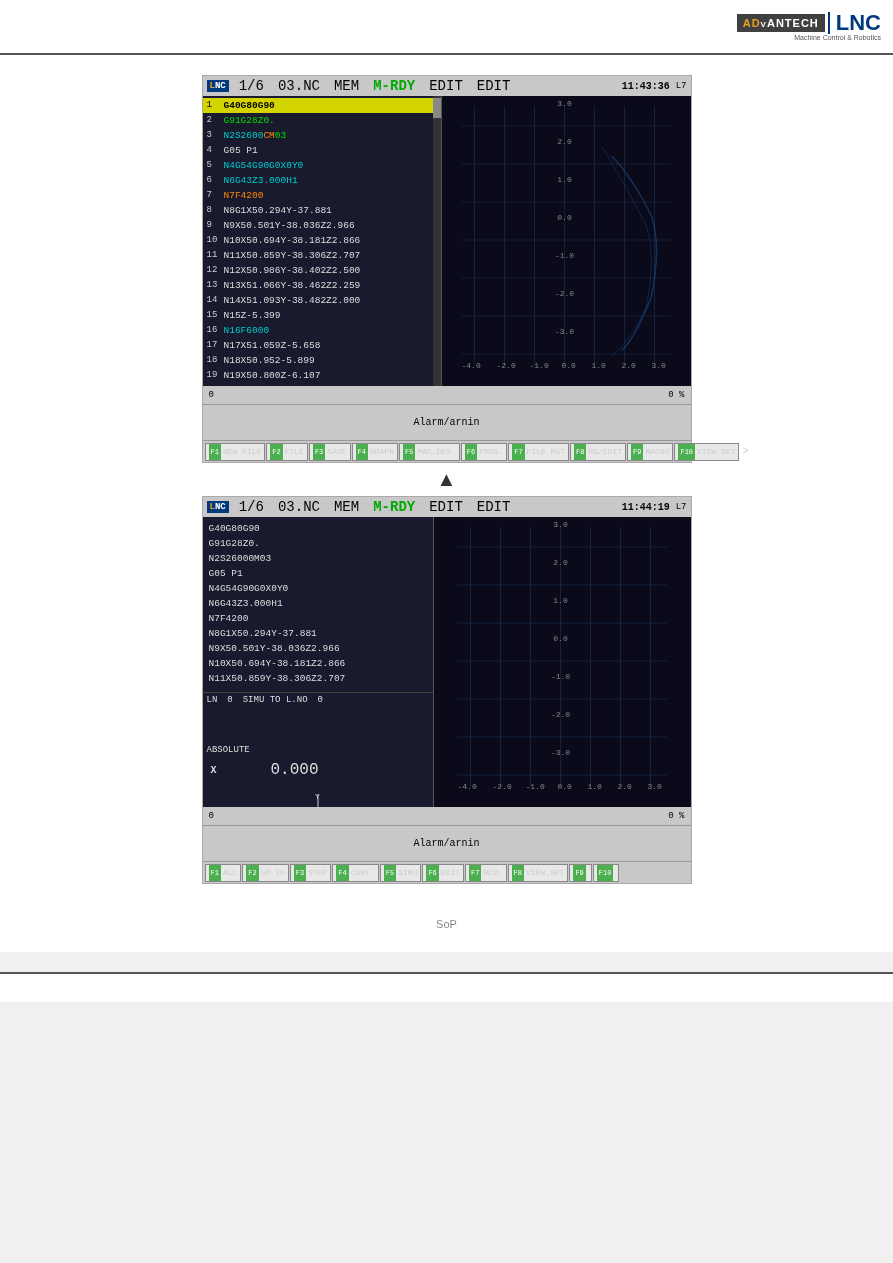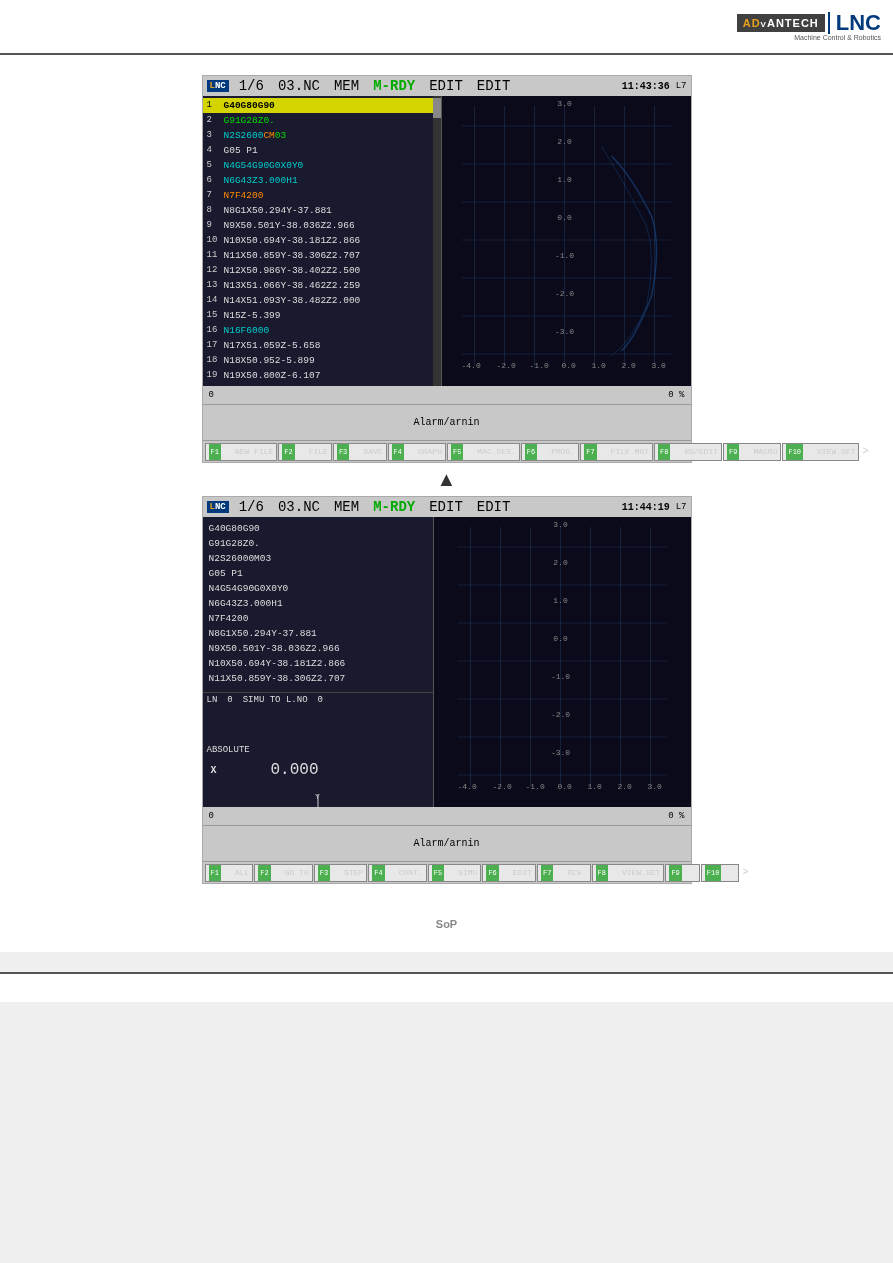--- a/index.html
+++ b/index.html
@@ -213,21 +213,21 @@
       height: 18px;
       padding: 0 3px;
       cursor: pointer;
       white-space: nowrap;
     }
     .fkey-btn .fnum {
       background: #4CAF50;
       color: #fff;
       font-size: 7px;
       padding: 0 2px;
-      margin-right: 14px;
+      margin-right: 2px;
       height: 100%;
       display: flex;
       align-items: center;
     }
     .fkey-more {
       font-size: 10px;
       padding: 0 2px;
       cursor: pointer;
     }
 
@@ -330,21 +330,20 @@
       background: #fff;
       height: 30px;
       margin-top: 20px;
     }
 
     .sop-text {
       color: #888;
       font-size: 11px;
       text-align: center;
       margin: 8px 0;
-      font-weight: bold;
     }
   </style>
 </head>
 <body>
 
 <div class="page-header">
   <div class="logo-container">
     <div style="display:flex;flex-direction:column;align-items:flex-end;">
       <div style="display:flex;align-items:center;gap:3px;">
         <div class="logo-advantech">

